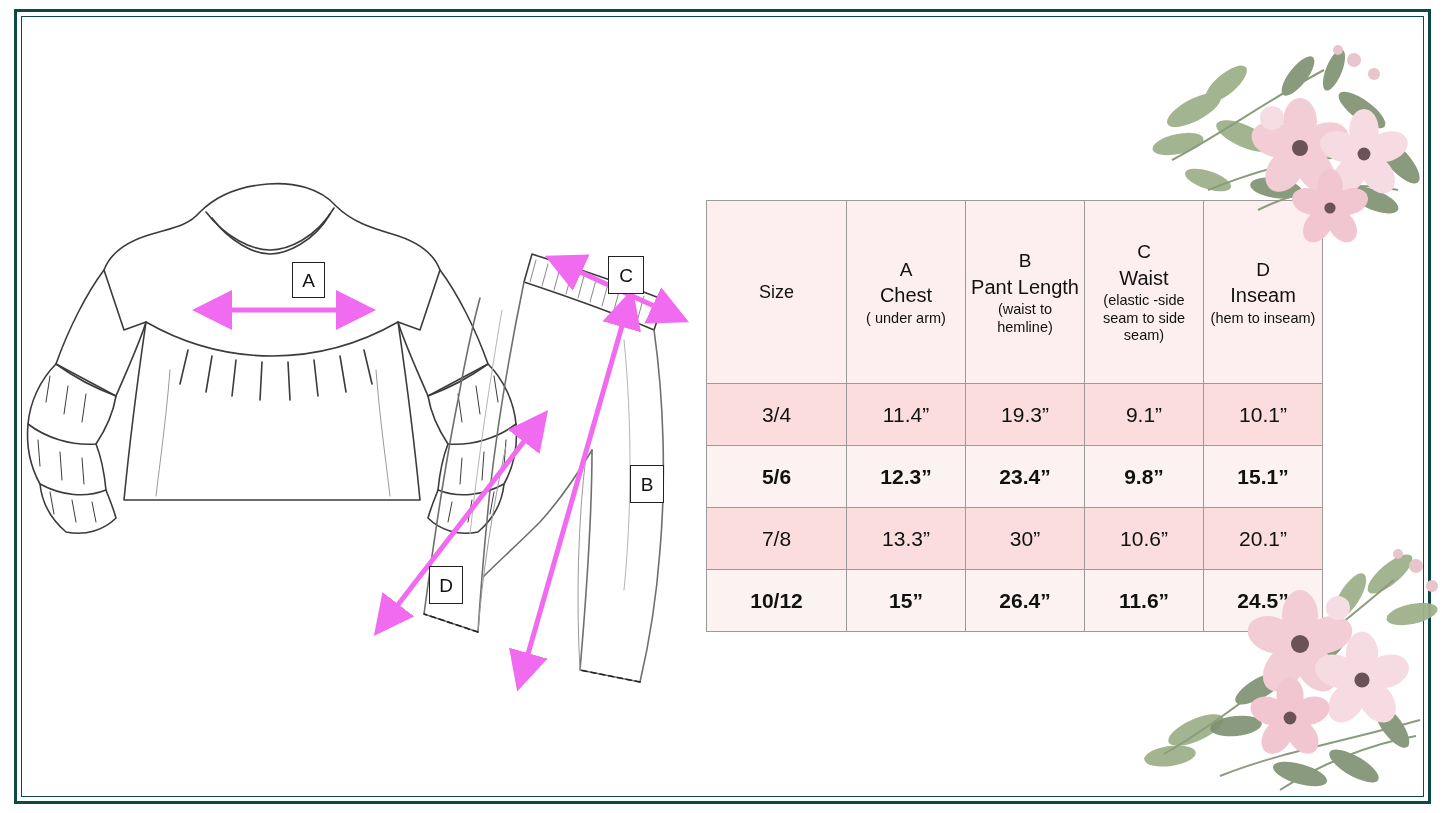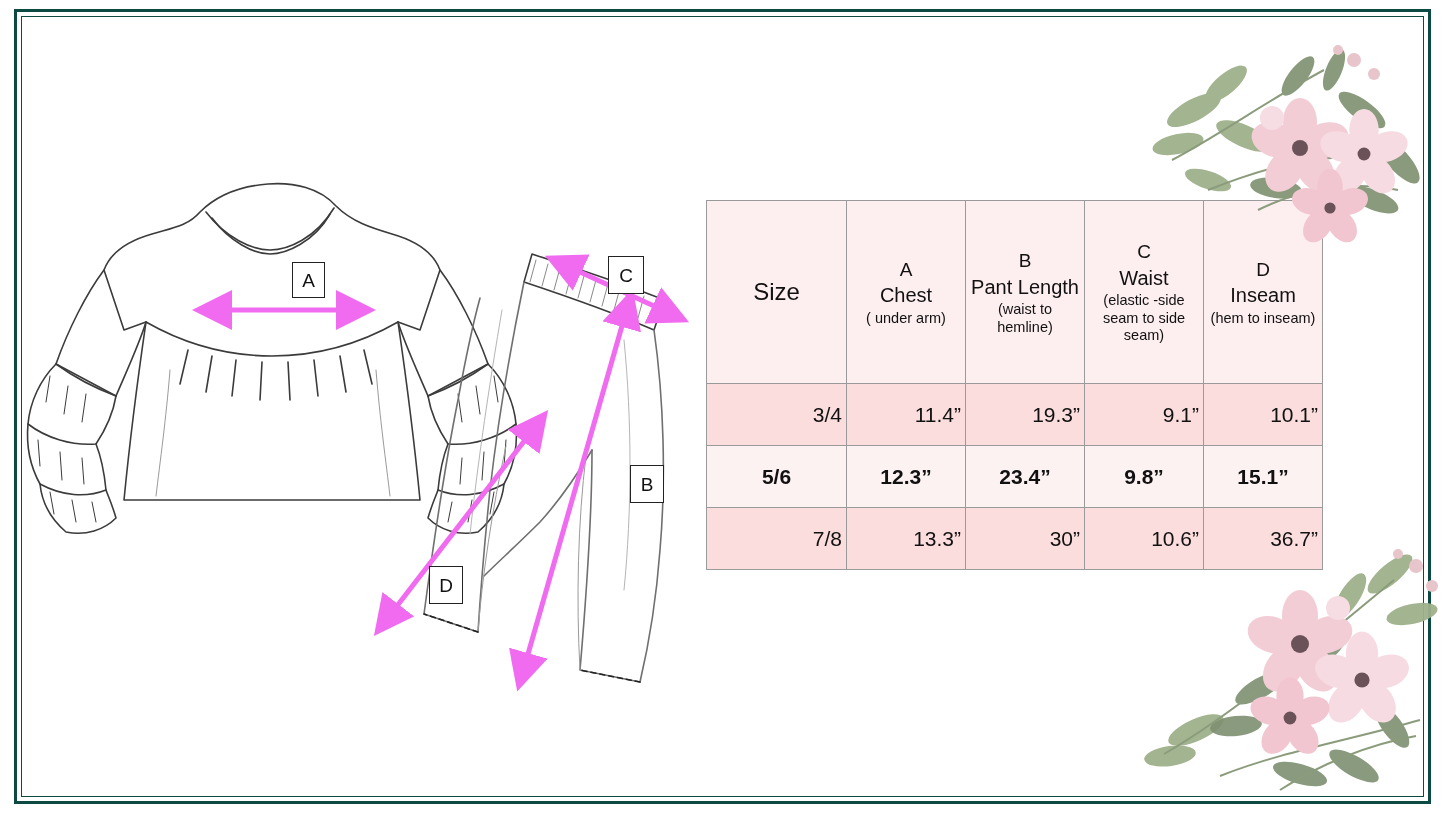--- a/index.html
+++ b/index.html
@@ -98,25 +98,25 @@
     font-size: 20px;
     line-height: 1.22;
   }
   .head-sub {
     display: block;
     font-size: 14.5px;
     line-height: 1.2;
     margin-top: 2px;
   }
   .head-size {
-    font-size: 24px;
+    font-size: 18px;
   }
 
   .data-row td { height: 62px; font-size: 21px; }
-  .row-alt td { background: #fadddc; text-align: right; }
+  .row-alt td { background: #fadddc; }
   .row-plain td { background: #fdf2f2; font-weight: bold; }
   .cell-size { font-size: 21px; }
 
   
   .floral {
     position: absolute;
     pointer-events: none;
   }
   #floral-top { left: 1148px; top: 40px; width: 300px; height: 250px; }
   #floral-bottom { left: 1140px; top: 540px; width: 310px; height: 265px; }
@@ -302,23 +302,30 @@
         <td>23.4”</td>
         <td>9.8”</td>
         <td>15.1”</td>
       </tr>
 
       <tr class="data-row row-alt">
         <td class="cell-size">7/8</td>
         <td>13.3”</td>
         <td>30”</td>
         <td>10.6”</td>
-        <td>36.7”</td>
+        <td>20.1”</td>
       </tr>
 
+      <tr class="data-row row-plain">
+        <td class="cell-size">10/12</td>
+        <td>15”</td>
+        <td>26.4”</td>
+        <td>11.6”</td>
+        <td>24.5”</td>
+      </tr>
     </tbody>
   </table>
 
   <svg class="floral" id="floral-top" viewBox="0 0 300 250" xmlns="http://www.w3.org/2000/svg">
     <g>
 
       <g fill="#9fb08b" opacity="0.95">
         <ellipse cx="46" cy="70" rx="30" ry="11" transform="rotate(-28 46 70)"></ellipse>
         <ellipse cx="78" cy="44" rx="26" ry="10" transform="rotate(-40 78 44)"></ellipse>
         <ellipse cx="30" cy="104" rx="26" ry="10" transform="rotate(-12 30 104)"></ellipse>

